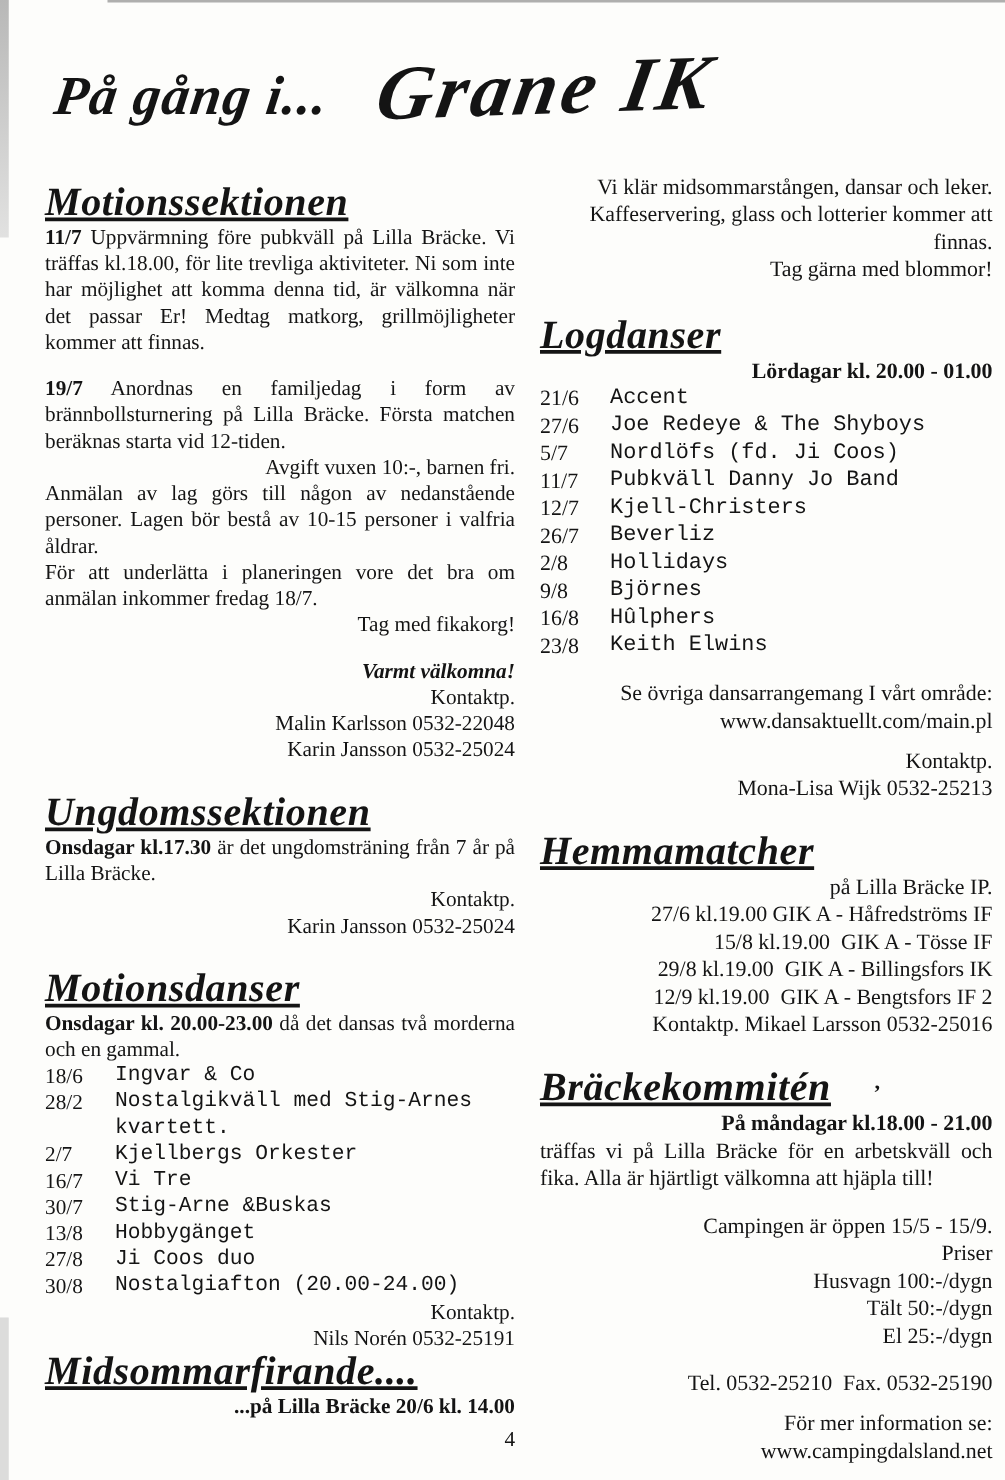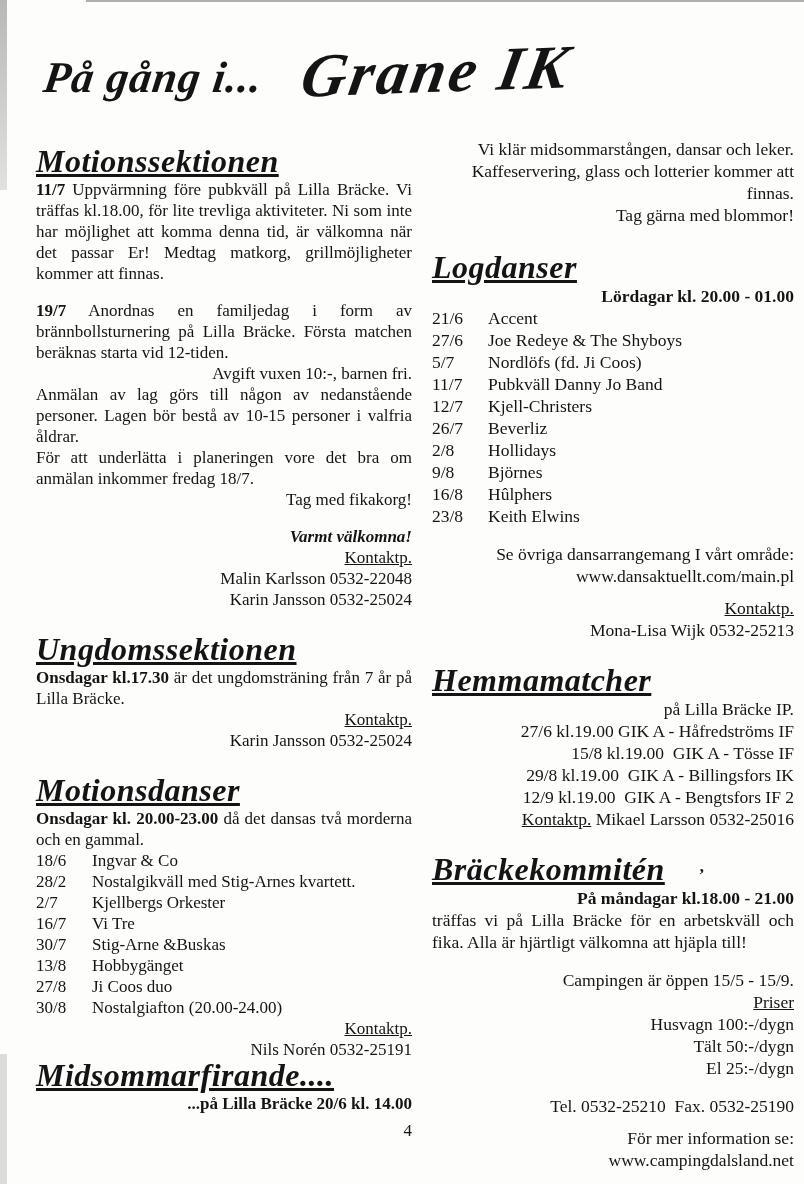--- a/index.html
+++ b/index.html
@@ -32,24 +32,24 @@
   .col-right{left:432px;top:138px;width:362px;}
 
   .sec-h{
     font-size:32px;line-height:30px;font-style:italic;font-weight:bold;
     text-decoration:underline;letter-spacing:.5px;margin:0 0 3px 0;
   }
   p{margin:0;text-align:right;}
   .justify{text-align:justify;}
   .b{font-weight:bold;}
   .bi{font-weight:bold;font-style:italic;}
-  .u{text-decoration:underline;}
+  .u{}
   .evt{display:flex;}
   .evt .date{flex:0 0 56px;}
-  .evt .name{flex:1;}
+  .evt .name{flex:1;font-family:Liberation Mono, monospace;}
   .gap-s{height:10px;}
   .gap-m{height:16px;}
   .gap-l{height:24px;}
   .indent-1{padding-left:108px;}
   .indent-2{padding-left:120px;}
   .page-number{margin-top:6px;}
   .stray{font-weight:bold;margin-left:34px;}
 </style>
 </head>
 <body>

